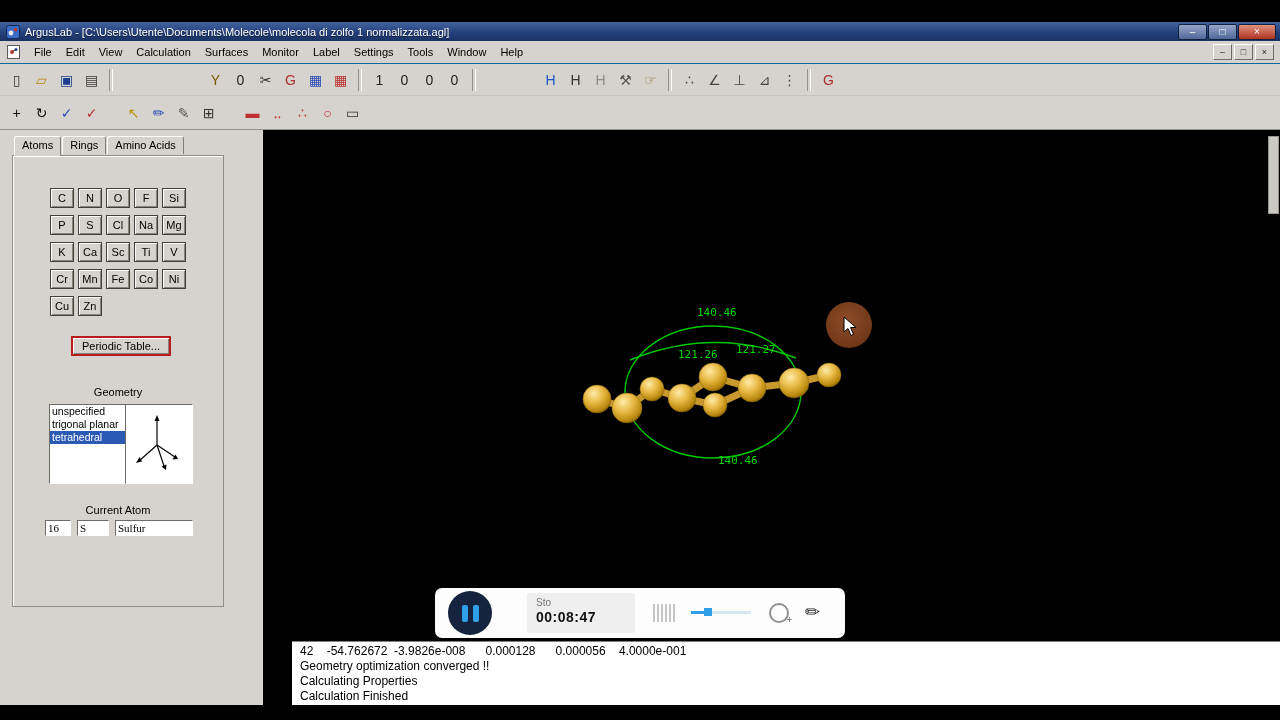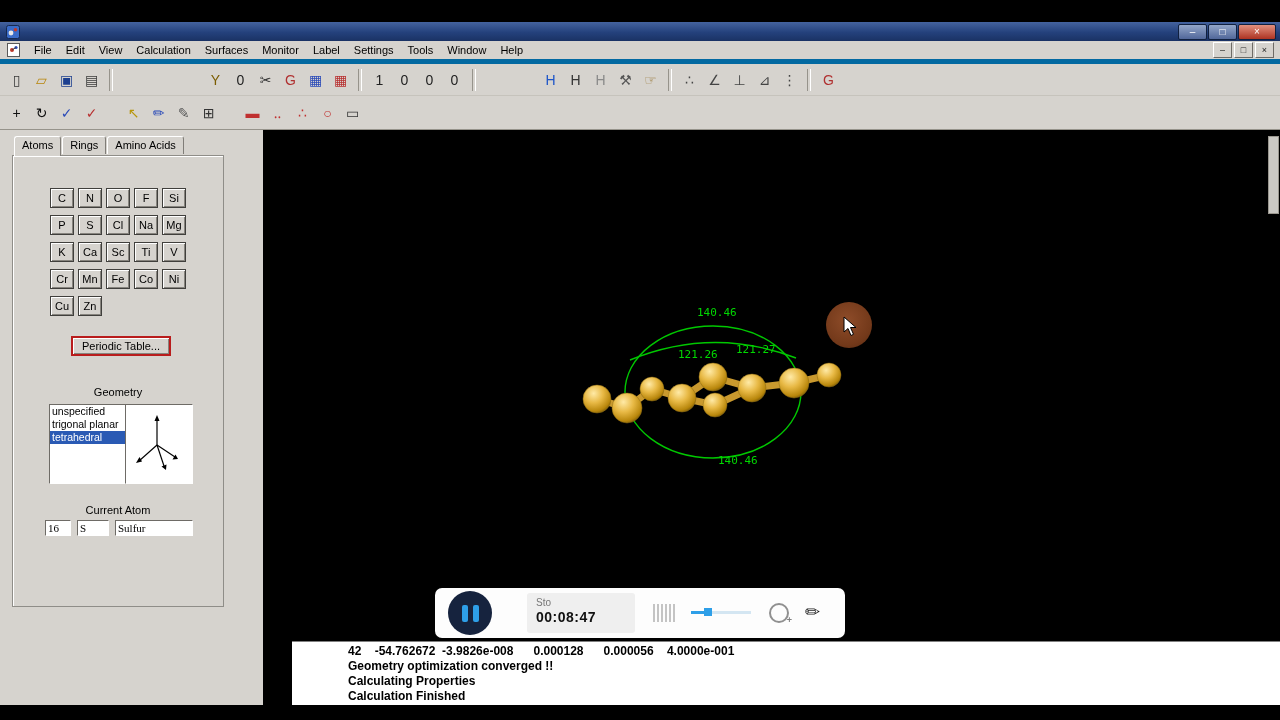--- a/index.html
+++ b/index.html
@@ -18,21 +18,21 @@
   .app-icon{margin:0 5px 0 2px;flex:0 0 auto;}
   .title-text{color:#fff;font-size:11px;white-space:nowrap;text-shadow:0 1px 1px rgba(0,0,0,.6);}
   .win-controls{margin-left:auto;display:flex;align-items:center;}
   .win-btn{width:27px;height:14px;margin-left:1px;display:flex;align-items:center;justify-content:center;
     font-size:10px;line-height:1;color:#fff;border:1px solid #10203f;border-radius:2px;
     background:linear-gradient(#93a6c9,#51679a);cursor:default;}
   .win-btn.close{width:36px;background:linear-gradient(#e2907e,#ad3322);}
 
   
   .menubar{position:absolute;left:0;top:41px;width:1280px;height:23px;background:#d6d3ce;
-    border-bottom:5px solid #0369a1;display:flex;align-items:center;padding:0 6px;box-sizing:border-box;}
+    border-bottom:1px solid #0369a1;display:flex;align-items:center;padding:0 6px;box-sizing:border-box;}
   .doc-icon{margin-right:6px;flex:0 0 auto;}
   .menu-items{display:flex;align-items:center;}
   .menu-item{font-size:11px;padding:3px 7px;white-space:nowrap;}
   .mdi-controls{margin-left:auto;display:flex;}
   .mdi-btn{width:17px;height:14px;margin-left:2px;display:flex;align-items:center;justify-content:center;
     font-size:9px;background:#d6d3ce;border:1px solid;border-color:#fff #6e6b66 #6e6b66 #fff;color:#222;}
 
   
   .toolbar{position:absolute;left:0;width:1280px;background:#d6d3ce;display:flex;align-items:center;
     padding:0 4px;box-sizing:border-box;}
@@ -94,35 +94,36 @@
   .rec-slider{position:absolute;left:256px;top:23px;width:60px;height:3px;background:#d4e6f2;}
   .rec-slider .fill{position:absolute;left:0;top:0;width:16px;height:3px;background:#2e9fe8;}
   .rec-slider .handle{position:absolute;left:13px;top:-3px;width:8px;height:8px;background:#2e9fe8;}
   .rec-cam{position:absolute;left:334px;top:15px;width:16px;height:16px;border:2px solid #909090;border-radius:50%;}
   .rec-cam .plus{position:absolute;right:-5px;bottom:-4px;font-size:9px;color:#808080;font-weight:bold;}
   .rec-pencil{position:absolute;left:370px;top:13px;font-size:18px;color:#1a1a1a;}
 
   
   .log{position:absolute;left:0;top:511px;width:988px;height:64px;background:#fff;border-top:1px solid #808080;
     padding:2px 0 0 8px;box-sizing:border-box;overflow:hidden;}
-  .log-line{font-size:12px;font-weight:bold;line-height:15px;white-space:pre;color:#000;margin-left:48px;}
+  .log-line{font-size:12px;font-weight:normal;line-height:15px;white-space:pre;color:#000;}
 </style>
 </head>
 <body>
 
 <div class="screen">
 
   <div class="bar bar-top"></div>
 
   <div class="titlebar">
     <svg class="app-icon" width="14" height="14" viewBox="0 0 14 14">
       <rect x="0.5" y="0.5" width="13" height="13" rx="2" fill="#3a6cc8" stroke="#16294f"></rect>
       <circle cx="5" cy="8" r="2.4" fill="#e8e8e8"></circle>
       <circle cx="9.5" cy="4.8" r="1.8" fill="#c0392b"></circle>
     </svg>
+    <span class="title-text">ArgusLab - [C:\Users\Utente\Documents\Molecole\molecola di zolfo 1 normalizzata.agl]</span>
     <div class="win-controls">
       <span class="win-btn">–</span>
       <span class="win-btn">□</span>
       <span class="win-btn close">×</span>
     </div>
   </div>
 
   <div class="menubar">
     <svg class="doc-icon" width="15" height="16" viewBox="0 0 15 16">
       <rect x="1.5" y="1.5" width="12" height="13" fill="#fff" stroke="#5a5a5a"></rect>

